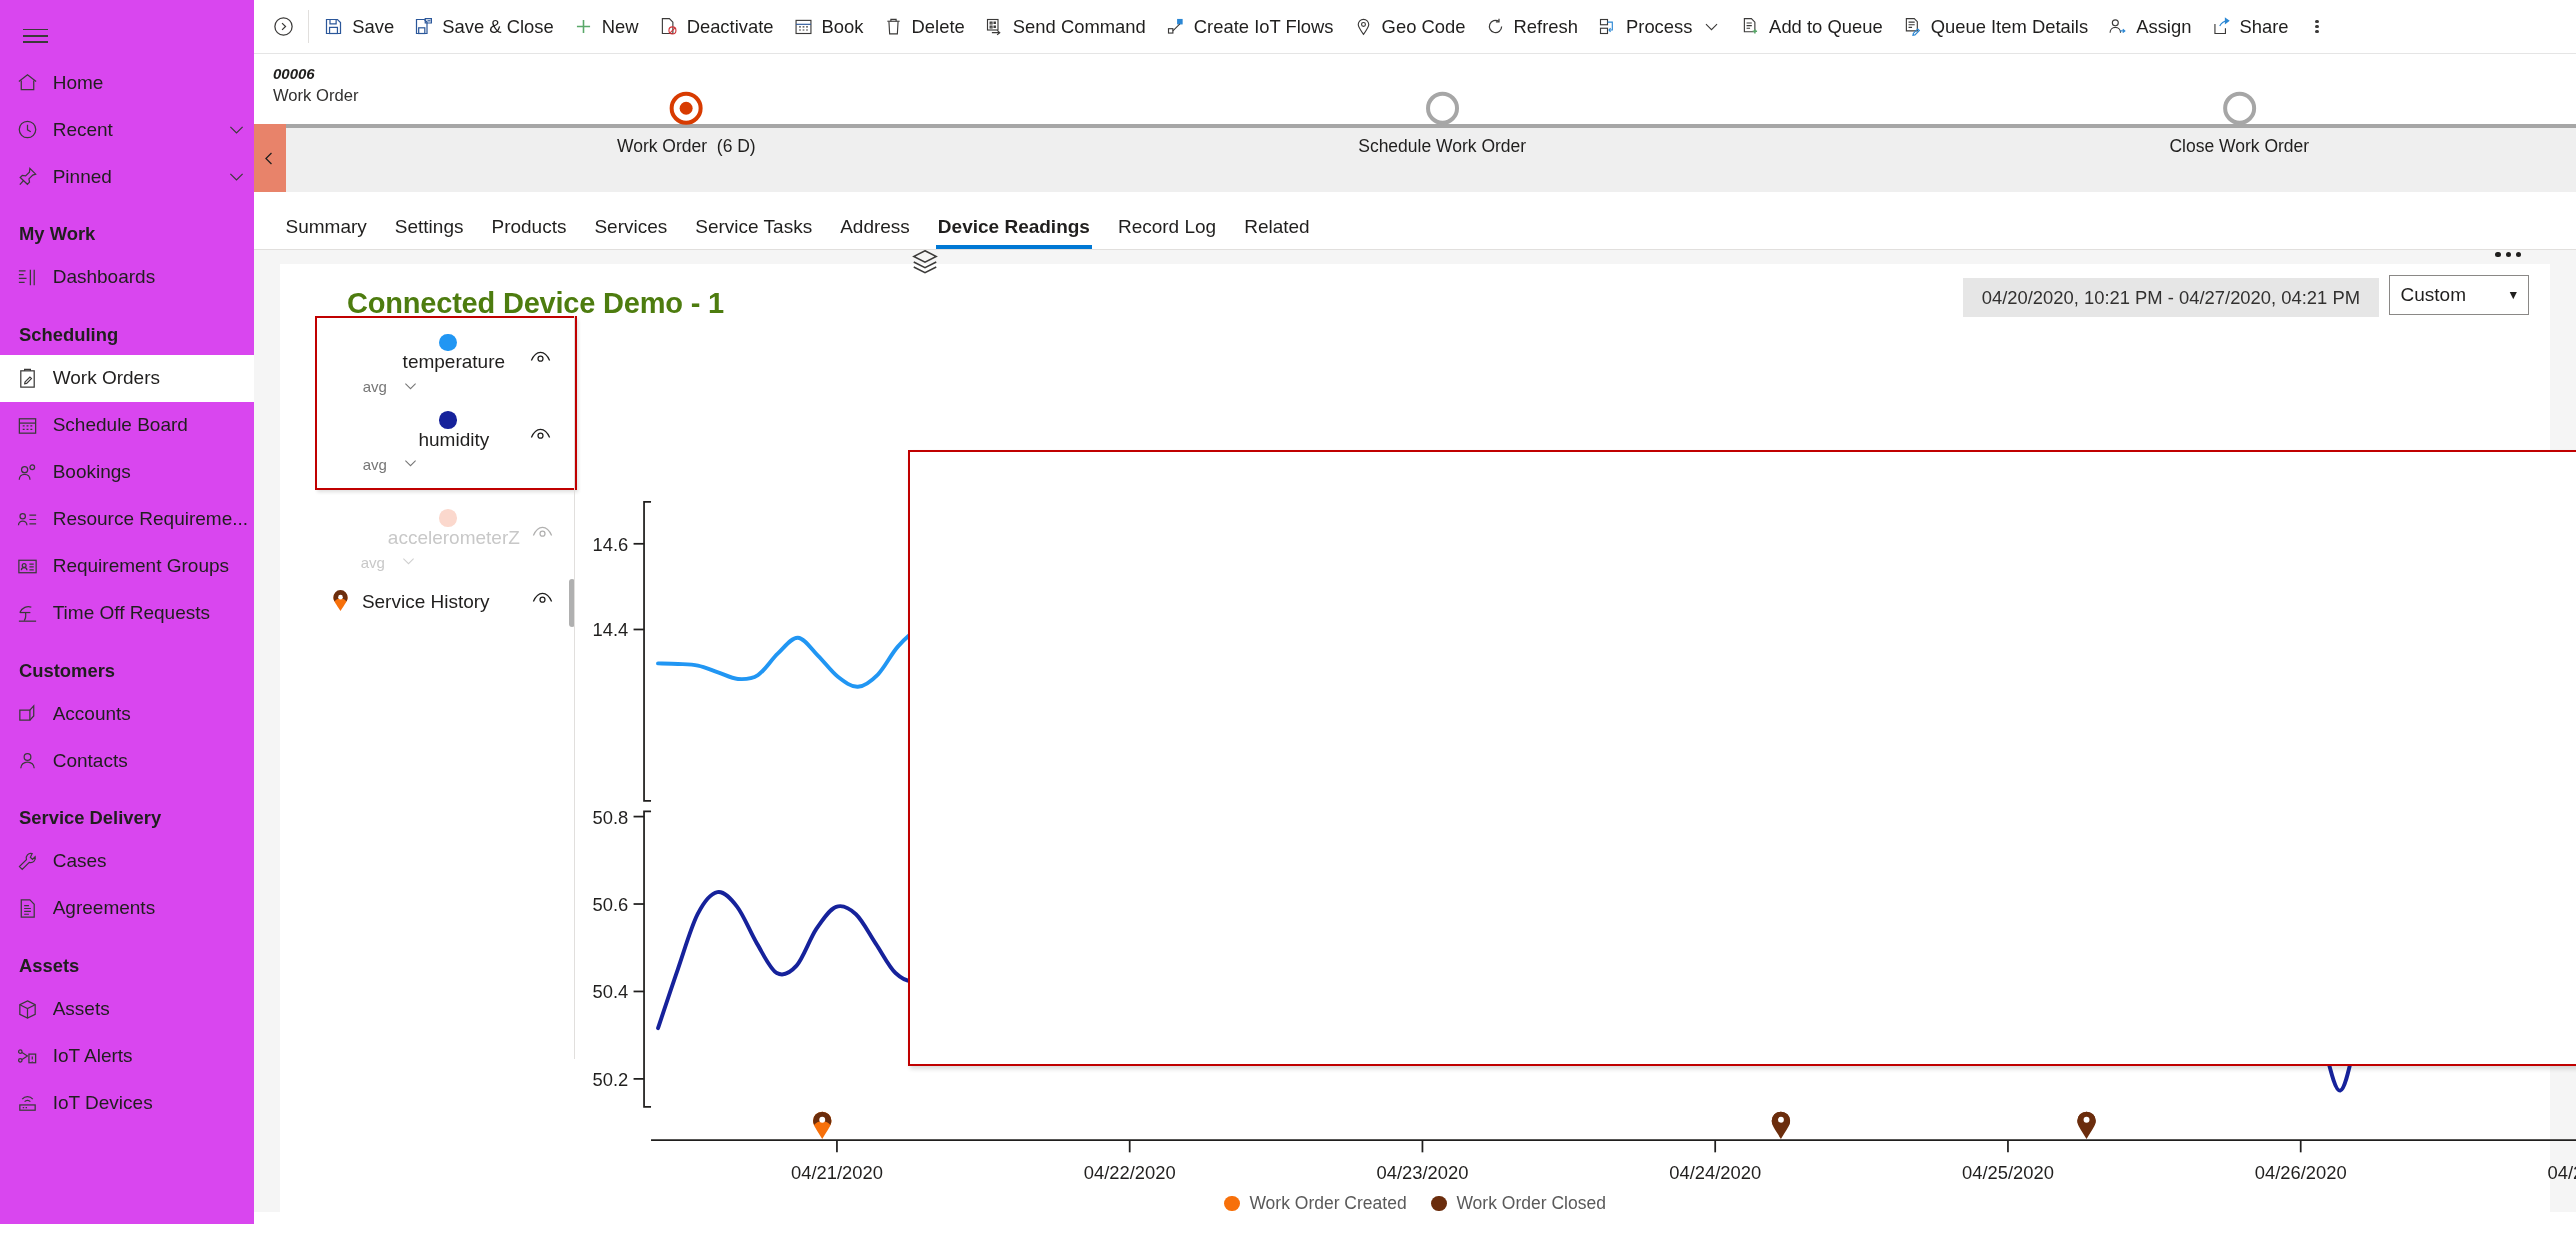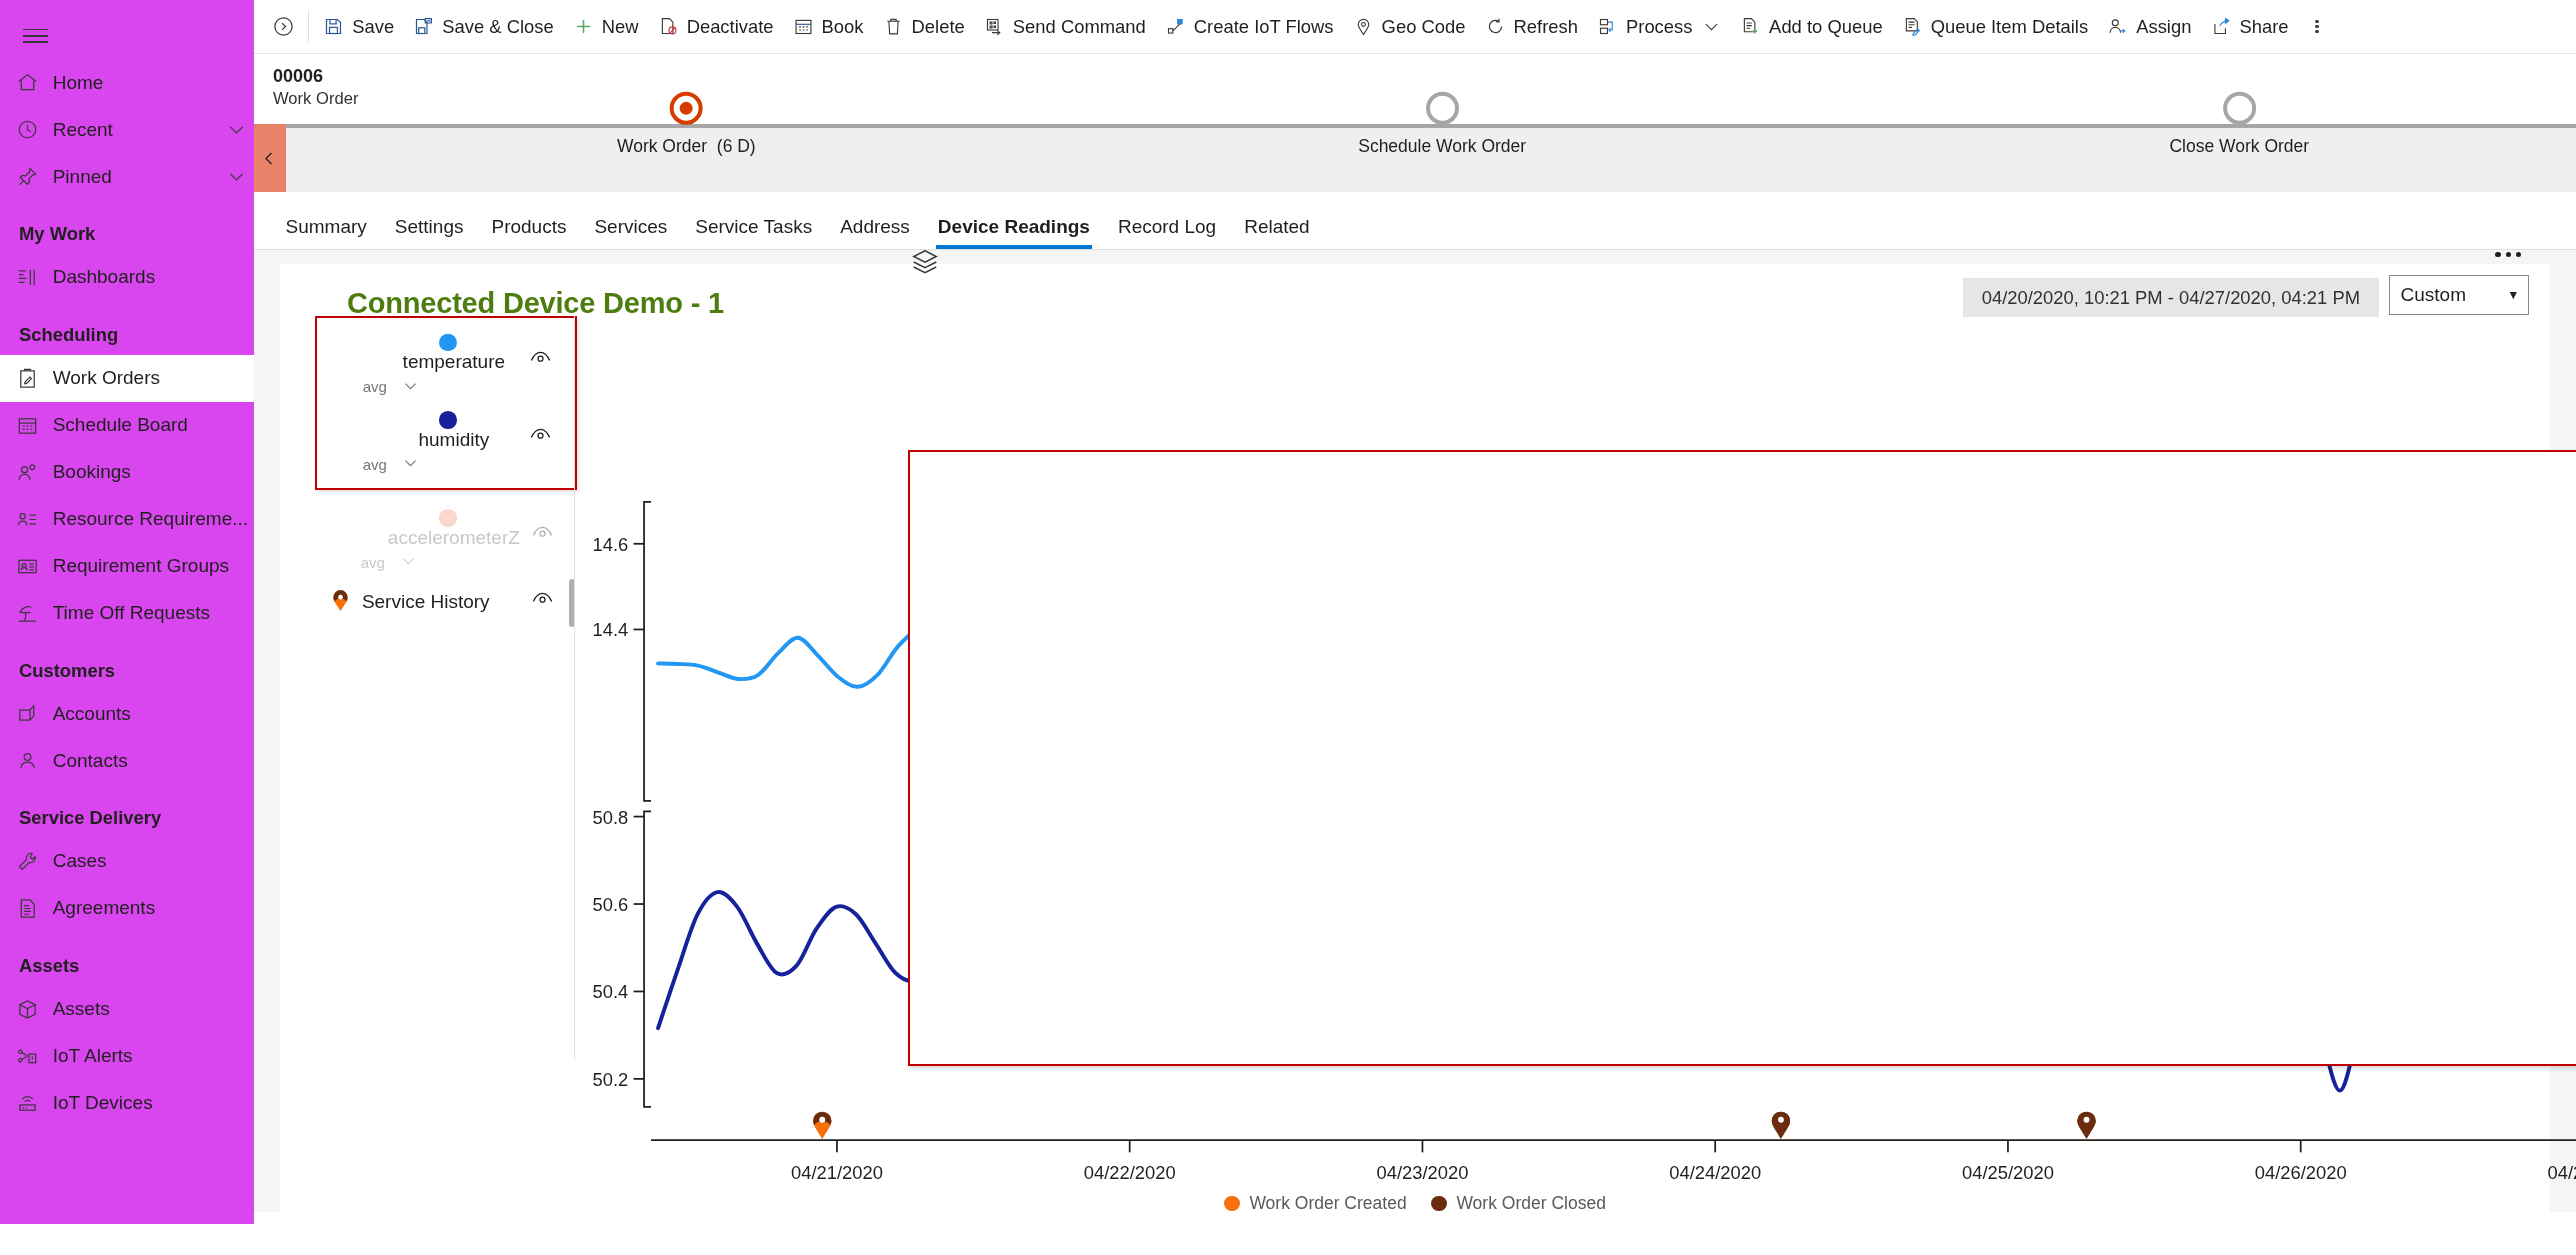--- a/index.html
+++ b/index.html
@@ -47,21 +47,21 @@
   .cmd-collapse { width:45px; height:54px; display:flex; align-items:center; justify-content:center; cursor:pointer; }
   .cmd-div { width:0.9px; height:33px; background:#e1dfdd; margin:0 5.2px 0 1.7px; }
   .cmd-btn { display:flex; align-items:center; height:40px; padding:0 9.6px; cursor:pointer; font-size:18.4px; color:#201f1e; }
   .cmd-btn .ci { margin-right:7.9px; display:flex; align-items:center; }
   .cmd-btn .cchev { margin-left:9.6px; display:flex; align-items:center; }
   .cmd-ellipsis { width:38px; height:40px; display:flex; align-items:center; justify-content:center; cursor:pointer; }
   .cmd-ellipsis span { display:block; width:3.5px; height:3.5px; background:#3b3a39; border-radius:50%; margin:1.7px 0; }
 
   
   .rec-head { height:70px; flex:0 0 70px; padding:12.2px 0 0 19px; }
-  .rec-id { font-size:18px; font-weight:bold; color:#201f1e; line-height:1.12; }
+  .rec-id { font-size:15px; font-weight:bold; color:#201f1e; line-height:1.12;font-style:italic; }
   .rec-type { font-size:16.6px; color:#323130; margin-top:2.6px; }
 
   
   .bpf { height:68px; flex:0 0 68px; display:flex; align-items:stretch; background:#efefef; position:relative; }
   .bpf-stage {
     width:273px; flex:0 0 273px; background:#d83b01; color:#fff;
     padding:9.6px 0 0 19px;
   }
   .bpf-stage .t1 { font-size:17.5px; font-weight:bold; line-height:1.25; white-space:nowrap; }
   .bpf-stage .t2 { font-size:16.6px; line-height:1.3; }

